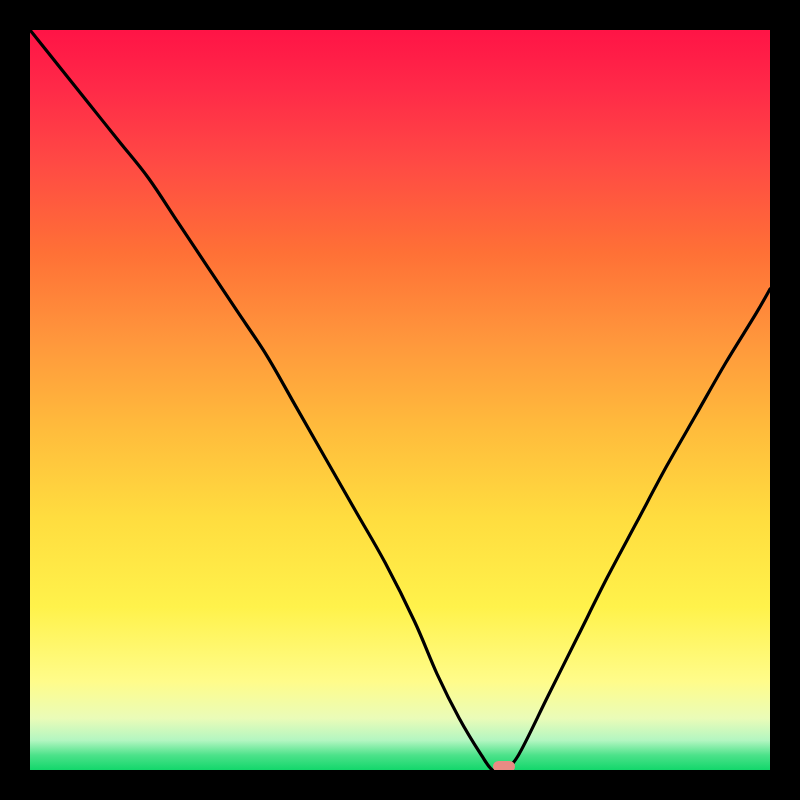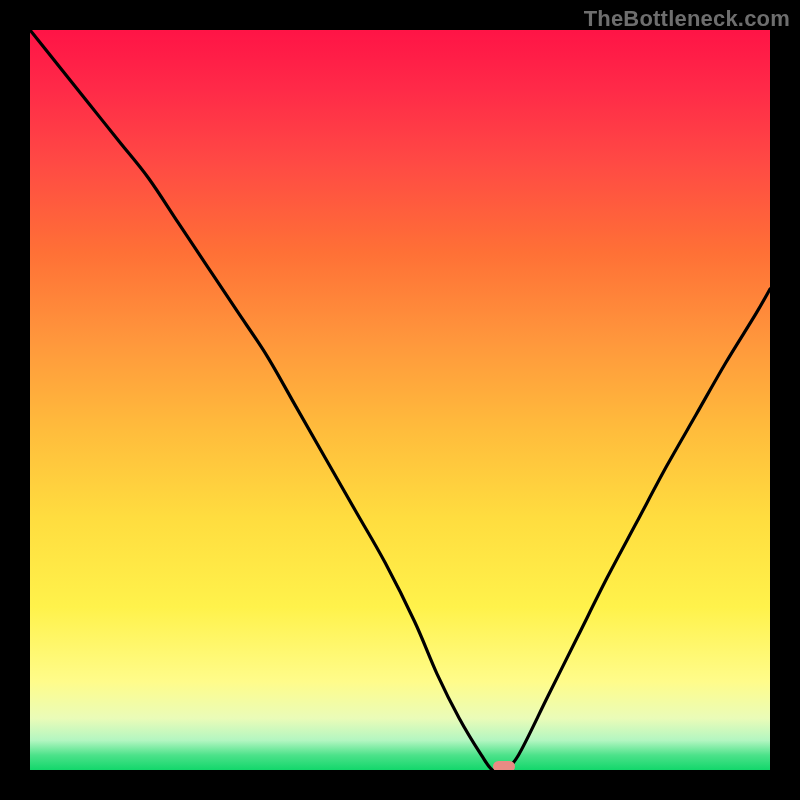--- a/index.html
+++ b/index.html
@@ -64,21 +64,20 @@
     width: 22px;
     height: 11px;
     background: #e98b84;
     border-radius: 6px;
   }
 </style>
 </head>
 <body>
 
 <div class="container">
-  <div class="watermark">TheBottleneck.com</div>
 
   <div class="plot">
     <div class="gradient"></div>
     <svg class="curve" viewBox="0 0 740 740" preserveAspectRatio="none">
       <path id="curve-path" d="M 0 0 C 4.933333333333334 6.166666666666667, 19.733333333333334 24.666666666666664, 29.6 37 C 39.46666666666667 49.333333333333336, 49.333333333333336 61.666666666666664, 59.2 74 C 69.06666666666666 86.33333333333333, 78.93333333333334 98.66666666666667, 88.8 111 C 98.66666666666666 123.33333333333333, 108.53333333333333 134.43333333333334, 118.4 148 C 128.26666666666668 161.56666666666666, 138.13333333333333 177.6, 148 192.39999999999998 C 157.86666666666667 207.19999999999996, 167.73333333333332 221.99999999999994, 177.6 236.79999999999995 C 187.46666666666667 251.59999999999997, 197.33333333333334 266.4, 207.20000000000002 281.2 C 217.0666666666667 296, 226.93333333333334 309.5666666666666, 236.8 325.59999999999997 C 246.66666666666669 341.6333333333333, 256.5333333333333 360.1333333333334, 266.4 377.40000000000003 C 276.26666666666665 394.6666666666667, 286.1333333333333 411.93333333333334, 296 429.2 C 305.8666666666667 446.46666666666664, 315.73333333333335 463.73333333333335, 325.6 481 C 335.4666666666667 498.26666666666665, 345.3333333333333 514.3, 355.2 532.8 C 365.06666666666666 551.3, 376.1666666666667 573.5, 384.8 592 C 393.43333333333334 610.5, 399.6000000000001 627.7666666666667, 407.00000000000006 643.8 C 414.40000000000003 659.8333333333333, 421.8 674.6333333333333, 429.2 688.2 C 436.59999999999997 701.7666666666668, 445.84999999999997 716.5666666666667, 451.4 725.2 C 456.95 733.8333333333334, 458.8 737.5333333333333, 462.5 740 C 466.2 742.4666666666667, 469.28333333333336 742.4666666666667, 473.6 740 C 477.9166666666667 737.5333333333333, 481.00000000000006 737.5333333333334, 488.40000000000003 725.2 C 495.8 712.8666666666667, 508.1333333333333 685.7333333333333, 518 666 C 527.8666666666667 646.2666666666667, 537.7333333333333 626.5333333333333, 547.6 606.8 C 557.4666666666667 587.0666666666666, 567.3333333333334 566.7166666666667, 577.2 547.6 C 587.0666666666667 528.4833333333333, 596.9333333333333 510.6, 606.8 492.1 C 616.6666666666666 473.6, 626.5333333333333 454.48333333333335, 636.4 436.6 C 646.2666666666667 418.7166666666667, 656.1333333333333 402.0666666666667, 666 384.8 C 675.8666666666667 367.5333333333333, 685.7333333333332 349.6499999999999, 695.5999999999999 332.99999999999994 C 705.4666666666666 316.34999999999997, 717.8 297.23333333333335, 725.1999999999999 284.90000000000003 C 732.5999999999999 272.5666666666667, 737.5333333333333 263.31666666666666, 740 259" fill="none" stroke="#000" stroke-width="3.2" stroke-linejoin="round" stroke-linecap="round"></path>
     </svg>
     <div id="marker" class="marker" style="left: 462.6px; top: 730.8px;"></div>
   </div>
 </div>
 

